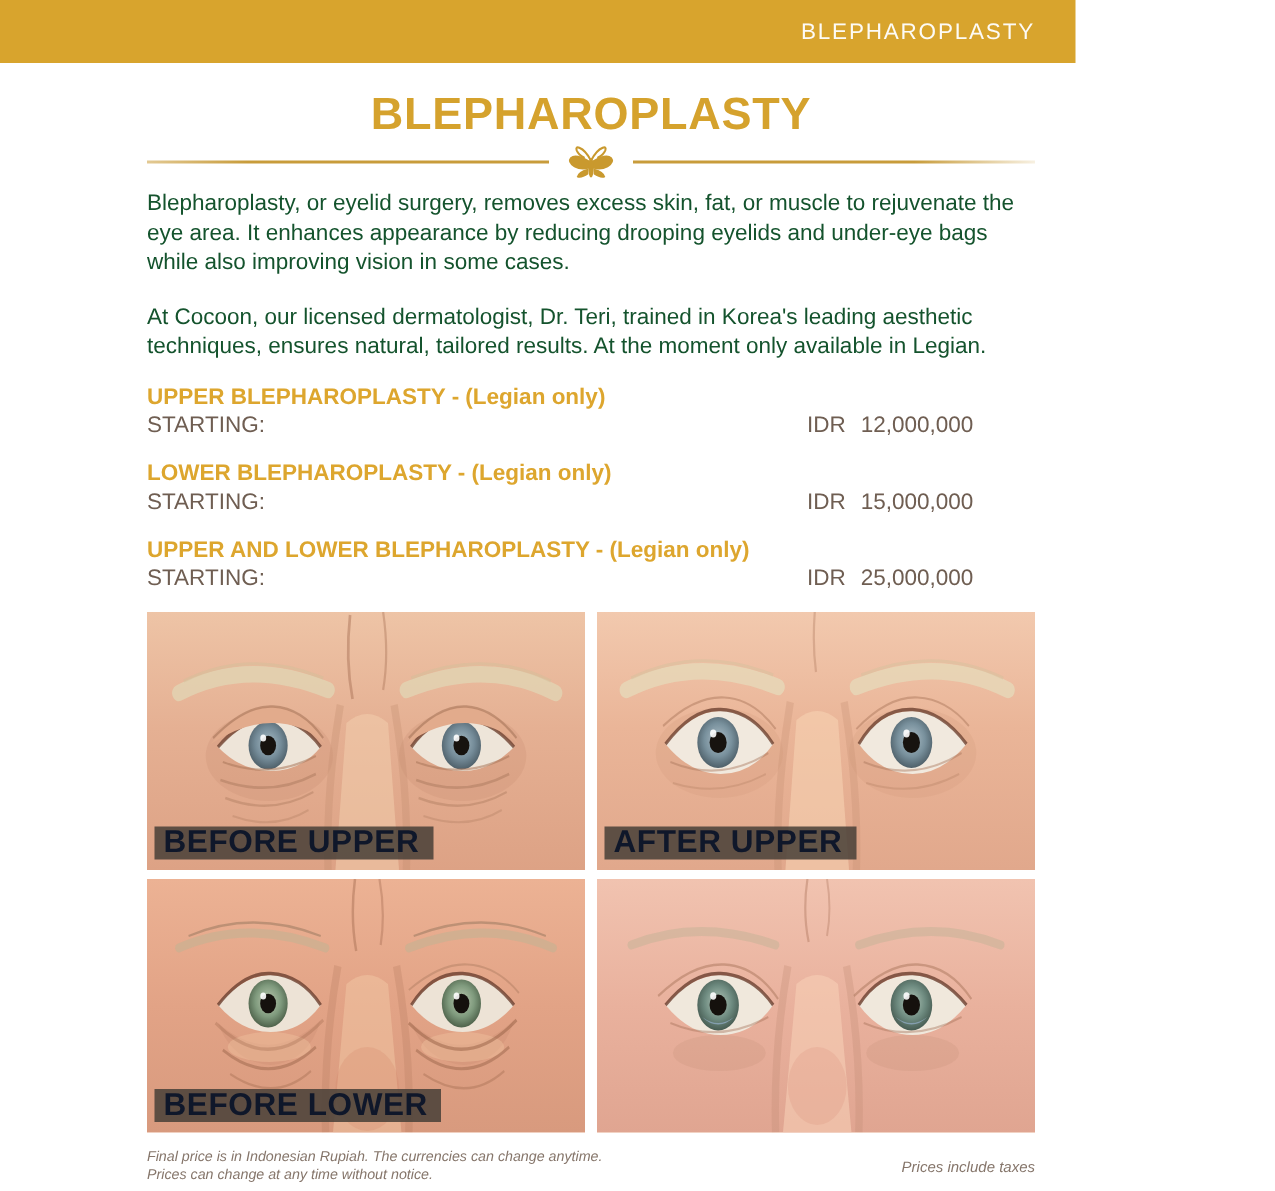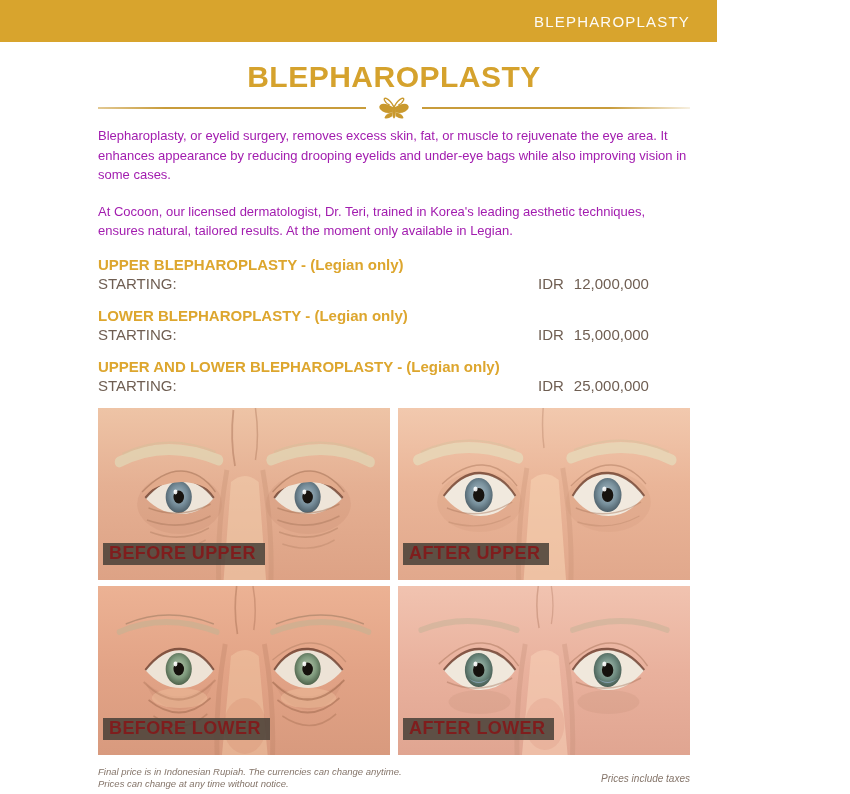--- a/index.html
+++ b/index.html
@@ -32,21 +32,21 @@
 
   
   .divider { margin-top:3px; display:flex; align-items:center; height:26px; }
   .divider .line { flex:1; height:2px; }
   .line-left  { background:linear-gradient(to right, rgba(203,157,59,0.55), #c89c3b 25%, #c89c3b); margin-right:10px; }
   .line-right { background:linear-gradient(to right, #c89c3b, #c89c3b 70%, rgba(203,157,59,0.15)); margin-left:10px; }
   .ornament { flex:0 0 auto; display:flex; align-items:center; }
 
   
   .para {
-    margin-top:5px; font-size:13px; line-height:19.5px; color:#a21caf;
+    margin-top:5px; font-size:15px; line-height:19.5px; color:#14532d;
   }
   .para + .para { margin-top:17px; }
 
   
   .prices { margin-top:14px; }
   .price-item { margin-bottom:13px; }
   .price-heading {
     font-size:15px; line-height:19px; font-weight:bold; color:#dda62e;
   }
   .price-row { position:relative; height:19px; font-size:15px; color:#6f5e52;text-align:center; }
@@ -56,23 +56,23 @@
 
   
   .photo-grid {
     margin-top:7px;
     display:grid; grid-template-columns:1fr 1fr; grid-template-rows:172px 169px;
     column-gap:8px; row-gap:6px;
   }
   .photo { position:relative; overflow:hidden; background:#e7b296; }
   .photo svg { position:absolute; inset:0; width:100%; height:100%; display:block; }
   .photo-label {
-    position:absolute; left:5px; bottom:15px;
-    background:rgba(72,64,56,0.86); color:#7f1d1d;
-    font-size:18px; font-weight:bold; letter-spacing:0.4px;
+    position:absolute; left:5px; bottom:7px;
+    background:rgba(72,64,56,0.86); color:#0f172a;
+    font-size:21px; font-weight:bold; letter-spacing:0.4px;
     padding:2px 9px 3px 6px; line-height:17px;
   }
 
   
   .footer {
     margin-top:11px; display:flex; justify-content:space-between; align-items:center;font-style:italic;
   }
   .footer-left { font-size:9.5px; line-height:12.5px; color:#85756a; }
   .footer-right { font-size:10px; color:#85756a; }
 </style>
@@ -341,21 +341,20 @@
             <circle cx="257" cy="84" r="17" fill="url(#ir4)"></circle>
             <path d="M244 92 Q257 100 270 92 Q264 97 257 97 Q250 97 244 92 Z" fill="#9db7d8" opacity="0.6"></path>
             <circle cx="257" cy="84" r="7" fill="#15110d"></circle>
             <circle cx="253" cy="78" r="2.5" fill="#ffffff" opacity="0.9"></circle>
             <path d="M214 84 Q231 62 258 63 Q282 64 302 84" stroke="#6b402f" stroke-width="2.4" fill="none" opacity="0.8"></path>
             <path d="M210 78 Q238 56 262 57 Q288 58 306 80" stroke="#aa765c" stroke-width="1.6" fill="none" opacity="0.5"></path>
             <path d="M218 96 Q258 110 298 92" stroke="#a06c52" stroke-width="1.5" fill="none" opacity="0.4"></path>
             <ellipse cx="258" cy="116" rx="38" ry="12" fill="#c08a74" opacity="0.2"></ellipse>
           </g>
         </svg>
-        <figcaption class="photo-label">AFTER LOWER</figcaption>
       </figure>
 
     </div>
 
     <div class="footer">
       <div class="footer-left">
         <div>Final price is in Indonesian Rupiah. The currencies can change anytime.</div>
         <div>Prices can change at any time without notice.</div>
       </div>
       <div class="footer-right">Prices include taxes</div>

